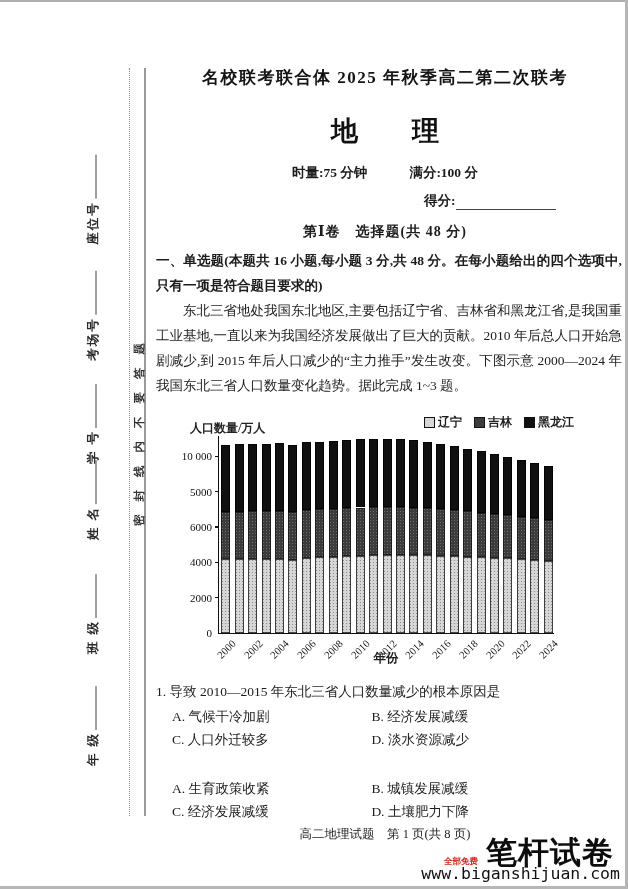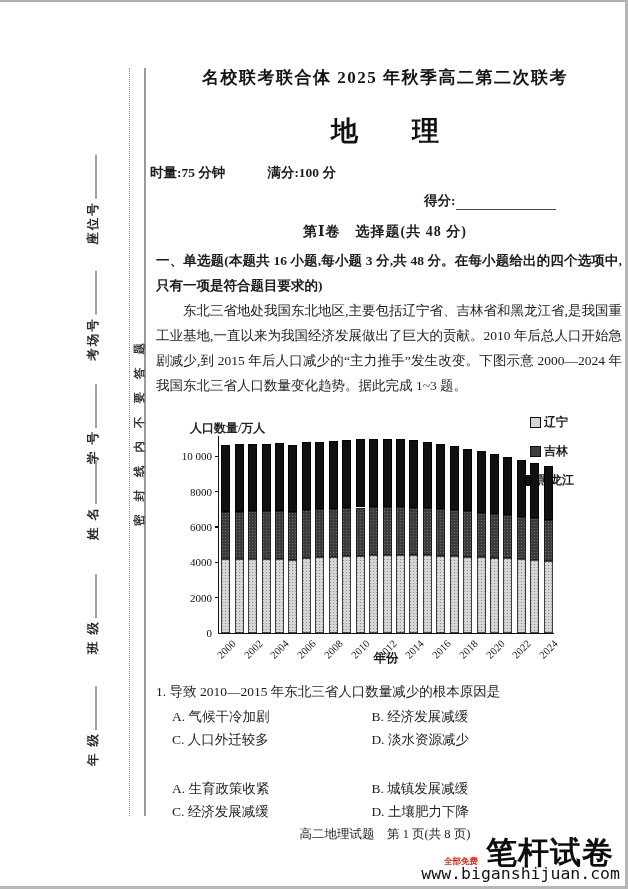--- a/index.html
+++ b/index.html
@@ -24,35 +24,35 @@
   .seal-text{
     position:absolute;left:139px;top:428px;white-space:nowrap;font-size:11.5px;font-weight:bold;
     transform:translate(-50%,-50%) rotate(-90deg);letter-spacing:13px;color:#333;
   }
 
   
   .exam-title{position:absolute;left:150px;width:470px;top:66px;text-align:center;
     font-size:17px;font-weight:bold;letter-spacing:1.5px;color:#151515;}
   .subject-title{position:absolute;left:150px;width:470px;top:113px;text-align:center;
     font-size:27px;font-weight:bold;color:#111;}
-  .info-line{position:absolute;left:150px;width:470px;top:164px;display:flex;justify-content:flex-start;gap:42px;
+  .info-line{position:absolute;left:150px;width:470px;top:164px;display:flex;justify-content:center;gap:42px;
     font-size:13.5px;font-weight:bold;}
   .score-line{position:absolute;left:424px;top:192px;font-size:13.5px;font-weight:bold;}
   .score-line .blank{display:inline-block;width:100px;border-bottom:1.2px solid #444;height:13px;vertical-align:bottom;}
   .section-header{position:absolute;left:150px;width:470px;top:223px;text-align:center;
     font-size:14px;font-weight:bold;letter-spacing:1px;}
   .instructions{position:absolute;left:156px;width:466px;top:248px;font-size:13.5px;font-weight:bold;
     line-height:25px;text-align:justify;}
   .passage{position:absolute;left:156px;width:466px;top:298px;font-size:13.5px;
     line-height:25px;text-align:justify;text-indent:2em;}
 
   
   .chart{position:absolute;left:184px;top:412px;width:392px;height:262px;font-family:"Liberation Serif","DejaVu Serif",serif;}
   .chart-ylabel{position:absolute;left:6px;top:8px;font-size:12px;font-weight:bold;color:#222;}
-  .legend{position:absolute;right:2px;top:2px;display:flex;gap:12px;align-items:center;font-size:12px;font-weight:bold;flex-direction:column;}
+  .legend{position:absolute;right:2px;top:2px;display:flex;gap:12px;align-items:center;font-size:12px;font-weight:bold;}
   .legend-item{display:flex;align-items:center;gap:3px;}
   .legend-swatch{width:11px;height:11px;border:1.2px solid #111;display:inline-block;}
   .plot{position:absolute;left:34px;top:24px;width:336px;height:198px;
     border-left:1.5px solid #111;border-bottom:1.5px solid #111;}
   .ytick{position:absolute;right:100%;transform:translateY(50%);margin-right:7px;font-size:11px;white-space:nowrap;color:#111;}
   .ytick-mark{position:absolute;right:100%;width:4px;height:1.2px;background:#111;}
   .bar{position:absolute;bottom:0;width:9px;}
   .seg{position:absolute;left:0;width:100%;}
   .seg-0{background:#d6d6d6;background-image:radial-gradient(#8f8f8f 0.5px,transparent 0.6px);background-size:3px 3px;box-shadow:inset 0 0 0 0.8px #1a1a1a;}
   .seg-1{background:#3c3c3c;background-image:radial-gradient(#6d6d6d 0.5px,transparent 0.6px);background-size:3px 3px;box-shadow:inset 0 0 0 0.8px #161616;}
@@ -139,21 +139,21 @@
       </span>
     </div>
     <div class="plot" id="plot">
         <div class="ytick" style="bottom: 0px;">0</div>
         <div class="ytick" style="bottom: 35.3571px;">2000</div>
         <div class="ytick-mark" style="bottom: 34.7571px;"></div>
         <div class="ytick" style="bottom: 70.7143px;">4000</div>
         <div class="ytick-mark" style="bottom: 70.1143px;"></div>
         <div class="ytick" style="bottom: 106.071px;">6000</div>
         <div class="ytick-mark" style="bottom: 105.471px;"></div>
-        <div class="ytick" style="bottom: 141.429px;">8000</div>
+        <div class="ytick" style="bottom: 141.429px;">5000</div>
         <div class="ytick-mark" style="bottom: 140.829px;"></div>
         <div class="ytick" style="bottom: 176.786px;">10 000</div>
         <div class="ytick-mark" style="bottom: 176.186px;"></div>
         <div class="bar" style="left: 2.22px;">
           <div class="seg seg-0" style="bottom: 0px; height: 73.5429px;"></div>
           <div class="seg seg-1" style="bottom: 73.5429px; height: 47.7321px;"></div>
           <div class="seg seg-2" style="bottom: 121.275px; height: 67.1786px;"></div>
         </div>
         <div class="xtick" style="left: 10.72px;">2000</div>
         <div class="bar" style="left: 15.66px;">

